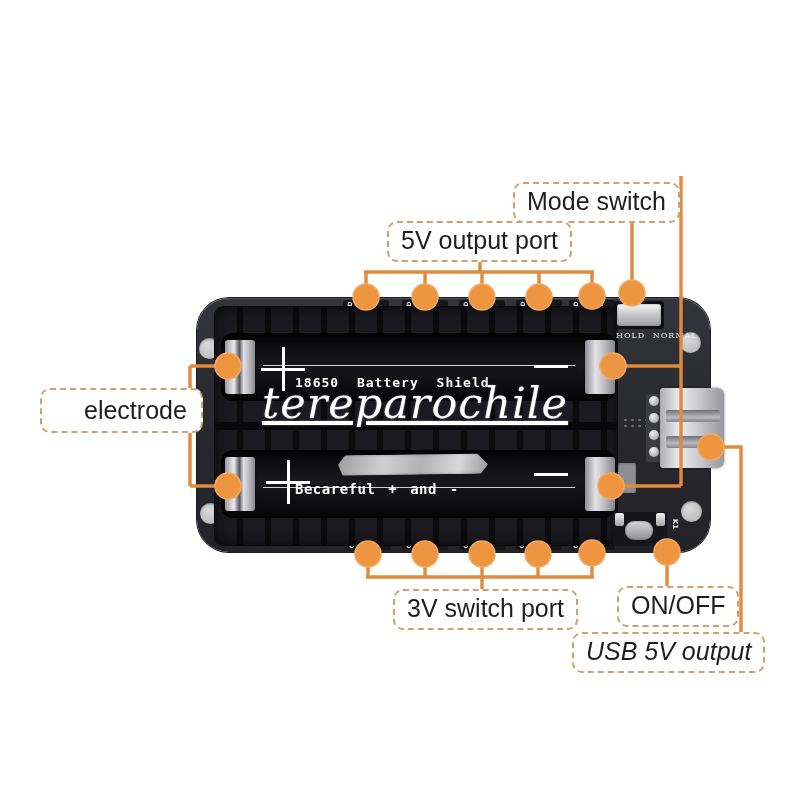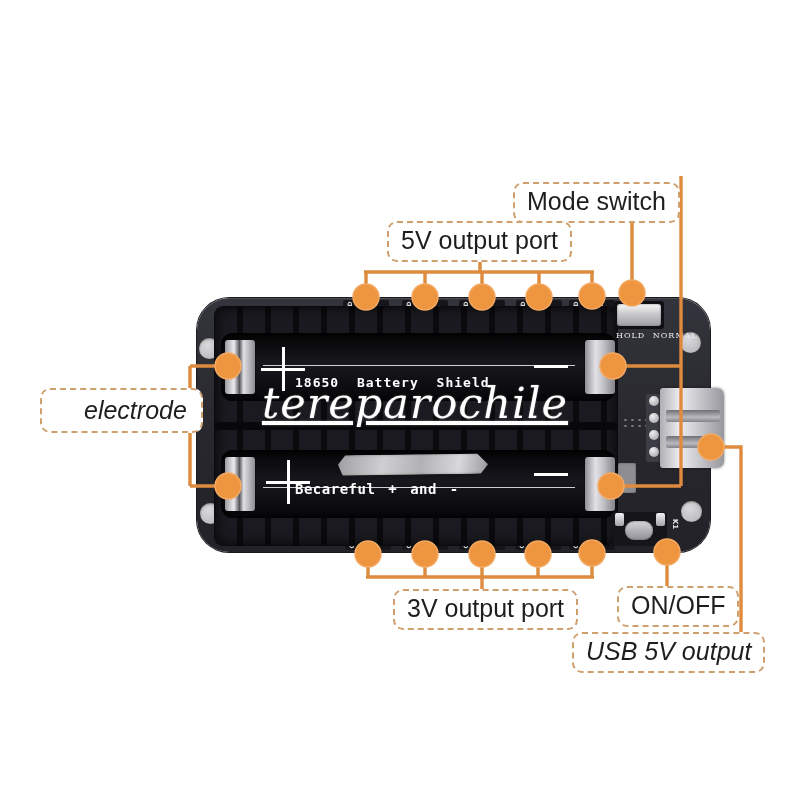--- a/index.html
+++ b/index.html
@@ -92,21 +92,21 @@
       background-size:7px 6px;}
   .smdpad{position:absolute;left:421px;top:165px;width:18px;height:30px;background:#8d8d92;border-radius:2px;
       box-shadow:inset 0 0 2px #555;}
 
   
   .callouts{position:absolute;left:0;top:0;z-index:3;pointer-events:none;}
   .label-box{position:absolute;z-index:4;background:#fff;border:2px dashed #cf9f6e;border-radius:10px;
              padding:2px 12px 4px;color:#1e1e1e;font-size:25px;line-height:1.25;white-space:nowrap;}
   .label-box .icon{font-size:24px;margin-right:4px;position:relative;top:1px;}
   .label-box.two-line{white-space:normal;line-height:1.3;padding:4px 14px;}
-  .label-box.two-line .l2{padding-left:28px;font-style:italic;}
+  .label-box.two-line .l2{padding-left:28px;}
 </style>
 </head>
 <body>
 
 <div class="stage">
 
   <div class="board">
 
     <div class="hole big" style="left:2px;top:40px;"></div>
     <div class="hole big" style="left:3px;top:205px;"></div>
@@ -266,21 +266,21 @@
 
   <div class="label-box" style="left:387px;top:221px;">
     <span>5V output port</span>
   </div>
 
   <div class="label-box two-line" style="left:40px;top:388px;">
     <div class="l2">electrode</div>
   </div>
 
   <div class="label-box" style="left:393px;top:589px;">
-    <span>3V output port</span>
+    <span>3V switch port</span>
   </div>
 
   <div class="label-box" style="left:617px;top:586px;">
     <span>ON/OFF</span>
   </div>
 
   <div class="label-box" style="left:572px;top:632px;font-style:italic;">
     <span>USB 5V output</span>
   </div>
 

